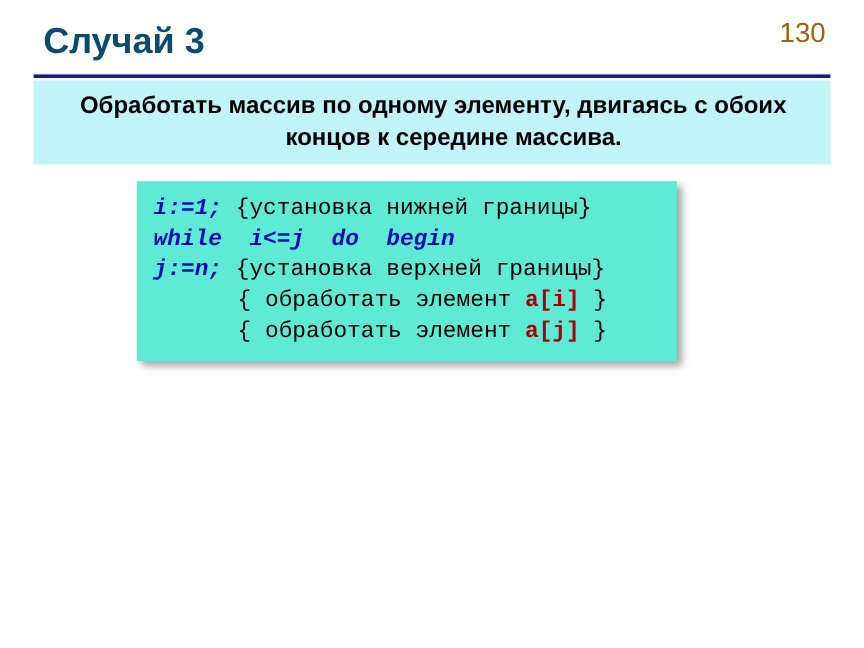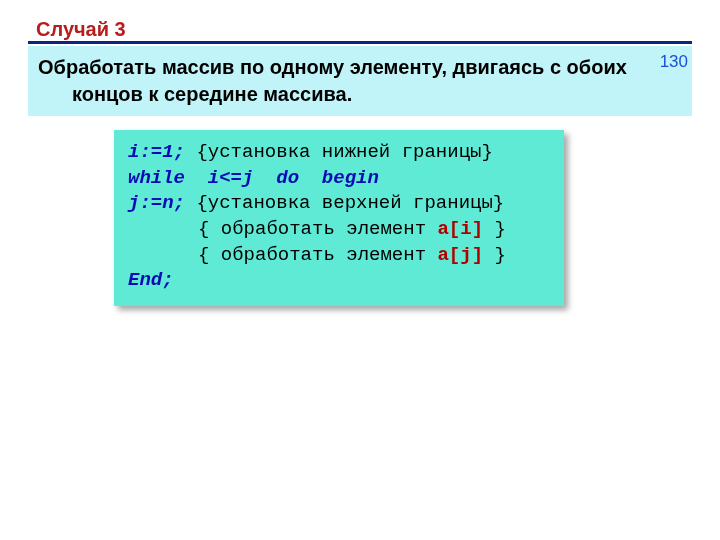--- a/index.html
+++ b/index.html
@@ -15,39 +15,39 @@
     width: 720px;
     height: 540px;
     position: relative;
     box-sizing: border-box;
     padding: 18px 28px 0 28px;
   }
   .page-number {
     position: absolute;
     top: 14px;
     right: 32px;
-    font-size: 17px;
-    color: #1d4ed8;
-    margin-top: 38px;
+    font-size: 23px;
+    color: #a16207;
   }
   .title {
-    font-size: 20px;
+    font-size: 30px;
     font-weight: bold;
-    color: #b91c1c;
-    margin: 0 0 0 8px;
+    color: #0c4a6e;
+    margin: 0 0 10px 8px;
   }
   .title-underline {
     height: 3px;
     background: #0b2483;
     margin: 0 0 2px 0;
   }
   .description-box {
     background: #c0f4f8;
     padding: 8px 8px 8px 8px;
     margin: 0 0 14px 0;
+    text-align: center;
   }
   .description-text {
     font-size: 20px;
     font-weight: bold;
     color: #000;
     line-height: 1.35;
     padding-left: 2px;
     text-indent: -34px;
     margin-left: 34px;
   }
@@ -84,16 +84,15 @@
   <div class="description-box">
     <div class="description-text">Обработать массив по одному элементу, двигаясь с обоих концов к середине массива.</div>
   </div>
 
   <div class="code-box">
     <div class="code-line"><span class="kw">i:=1;</span><span class="comment"> {установка нижней границы}</span></div>
     <div class="code-line"><span class="kw">while  i&lt;=j  do  begin</span></div>
     <div class="code-line"><span class="kw">j:=n;</span><span class="comment"> {установка верхней границы}</span></div>
     <div class="code-line ind1"><span class="comment">{ обработать элемент </span><span class="hl">a[i]</span><span class="comment"> }</span></div>
     <div class="code-line ind1"><span class="comment">{ обработать элемент </span><span class="hl">a[j]</span><span class="comment"> }</span></div>
-    <div class="code-line"><span class="kw">End;</span></div>
   </div>
 
 </div>
 
 </body></html>

